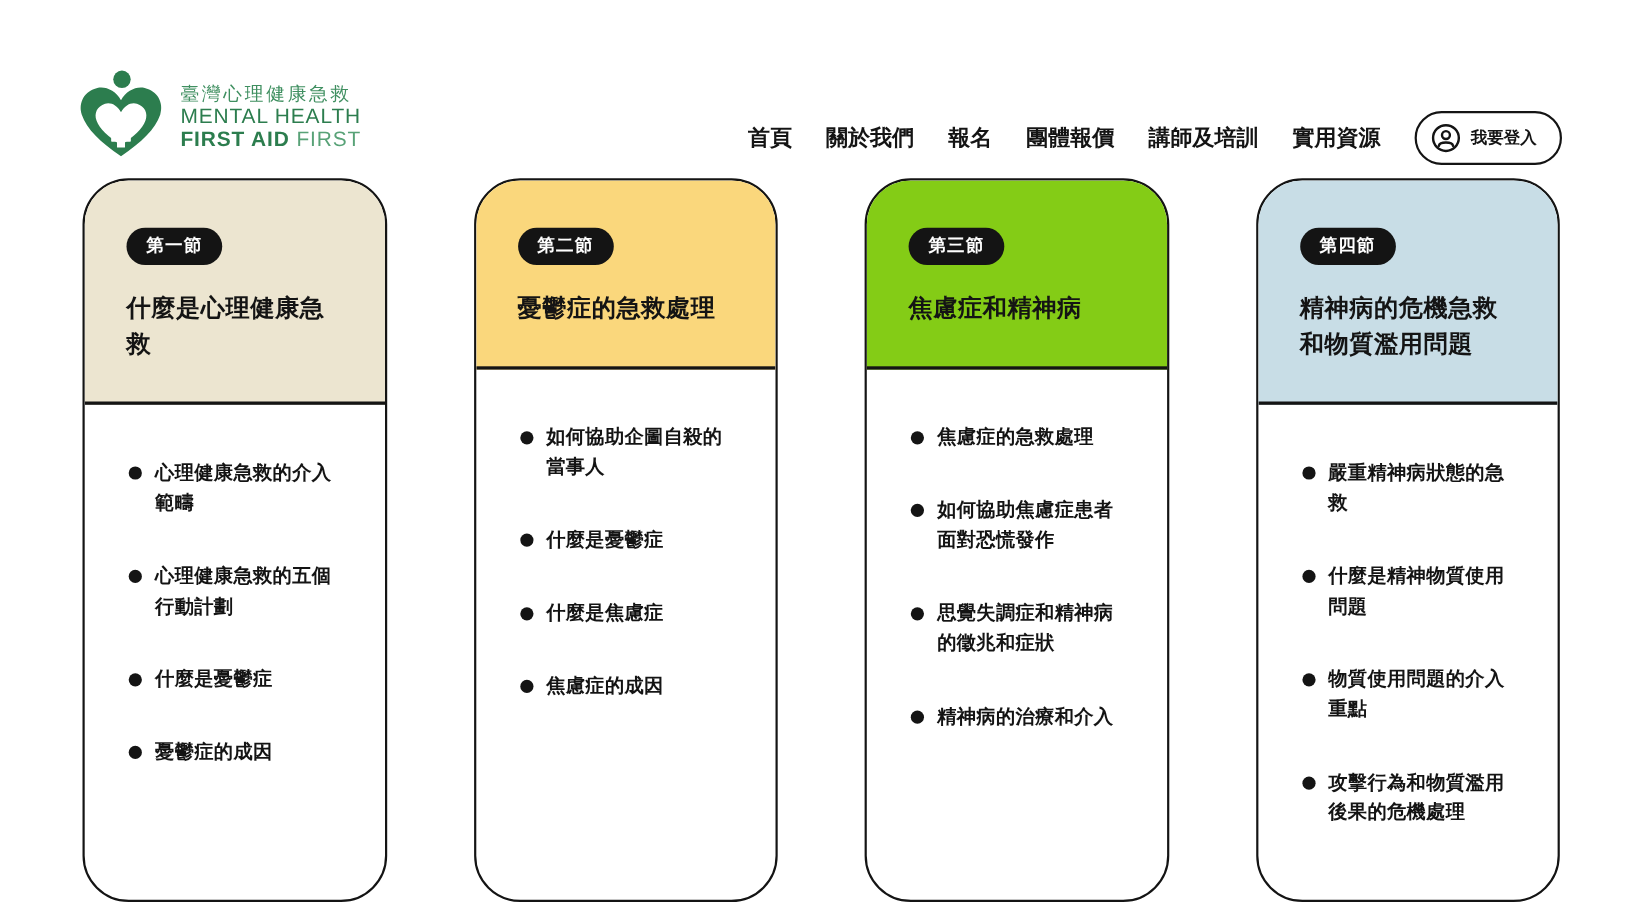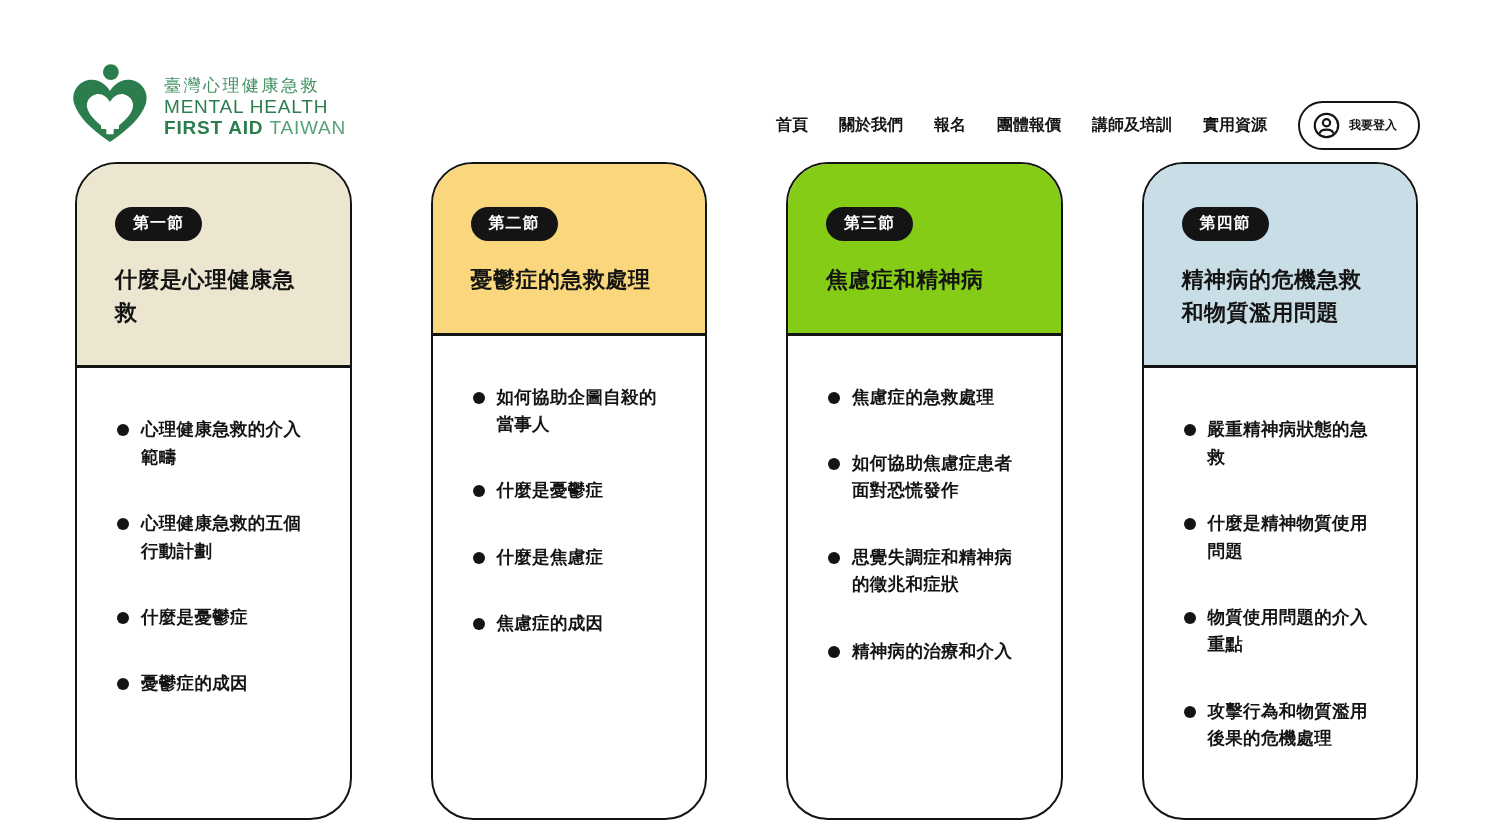--- a/index.html
+++ b/index.html
@@ -24,28 +24,28 @@
   .brand-text { display: flex; flex-direction: column; line-height: 21px; }
   .brand-zh {
     font-size: 17px; letter-spacing: 2.5px; font-weight: 500;
   }
   .brand-en-1 { font-size: 19px; font-weight: 400; letter-spacing: 0.8px; }
   .brand-en-2 { font-size: 19px; letter-spacing: 0.8px; }
   .brand-en-2 .bold { font-weight: 700; }
 
   .nav-area { display: flex; align-items: center; gap: 31px; }
   .nav-item {
-    font-size: 16px; font-weight: 700; color: #141414;
+    font-size: 20px; font-weight: 700; color: #141414;
     cursor: pointer; white-space: nowrap;
   }
   .login-btn {
     display: flex; align-items: center; gap: 9px;
     border: 2.5px solid #141414; border-radius: 999px;
     background: #fff; height: 49px; padding: 0 21px 0 13px;
-    font-size: 12px; font-weight: 700; cursor: pointer;
+    font-size: 15px; font-weight: 700; cursor: pointer;
     font-family: inherit; color: #141414;
   }
   .login-btn svg { display: block; }
 
   
   .cards {
     margin: 12px 74px 0 75px;
     display: grid;
     grid-template-columns: repeat(4, 1fr);
     gap: 79px;
@@ -103,21 +103,21 @@
         C94.5 35.5 87.5 23.5 74.5 20.5 C65.5 18.5 55.5 23.5 50 33 Z
         M50 45.5 C46.2 38.5 39.5 34.8 33.5 36.8 C25.5 39.5 21.8 46.5 24.8 54.3
         C27.8 62.5 36.5 70.5 50 79.5 C63.5 70.5 72.2 62.5 75.2 54.3
         C78.2 46.5 74.5 39.5 66.5 36.8 C60.5 34.8 53.8 38.5 50 45.5 Z"></path>
       <path fill="#ffffff" stroke="#ffffff" stroke-width="1.5" stroke-linejoin="round" d="
         M46.6 62.5 h6.8 v6 h6 v6.8 h-6 v6 h-6.8 v-6 h-6 v-6.8 h6 Z"></path>
     </svg>
     <div class="brand-text">
       <span class="brand-zh" style="color:#3f8f60">臺灣心理健康急救</span>
       <span class="brand-en-1" style="color:#2c7d4e">MENTAL HEALTH</span>
-      <span class="brand-en-2"><span class="bold" style="color:#2c7d4e">FIRST AID</span>&nbsp;<span style="color:#58a277">TAIWAN</span></span>
+      <span class="brand-en-2"><span class="bold" style="color:#2c7d4e">FIRST AID</span>&nbsp;<span style="color:#58a277">FIRST</span></span>
     </div>
   </div>
 
   <nav class="nav-area">
     <a class="nav-item">首頁</a>
     <a class="nav-item">關於我們</a>
     <a class="nav-item">報名</a>
     <a class="nav-item">團體報價</a>
     <a class="nav-item">講師及培訓</a>
     <a class="nav-item">實用資源</a>

